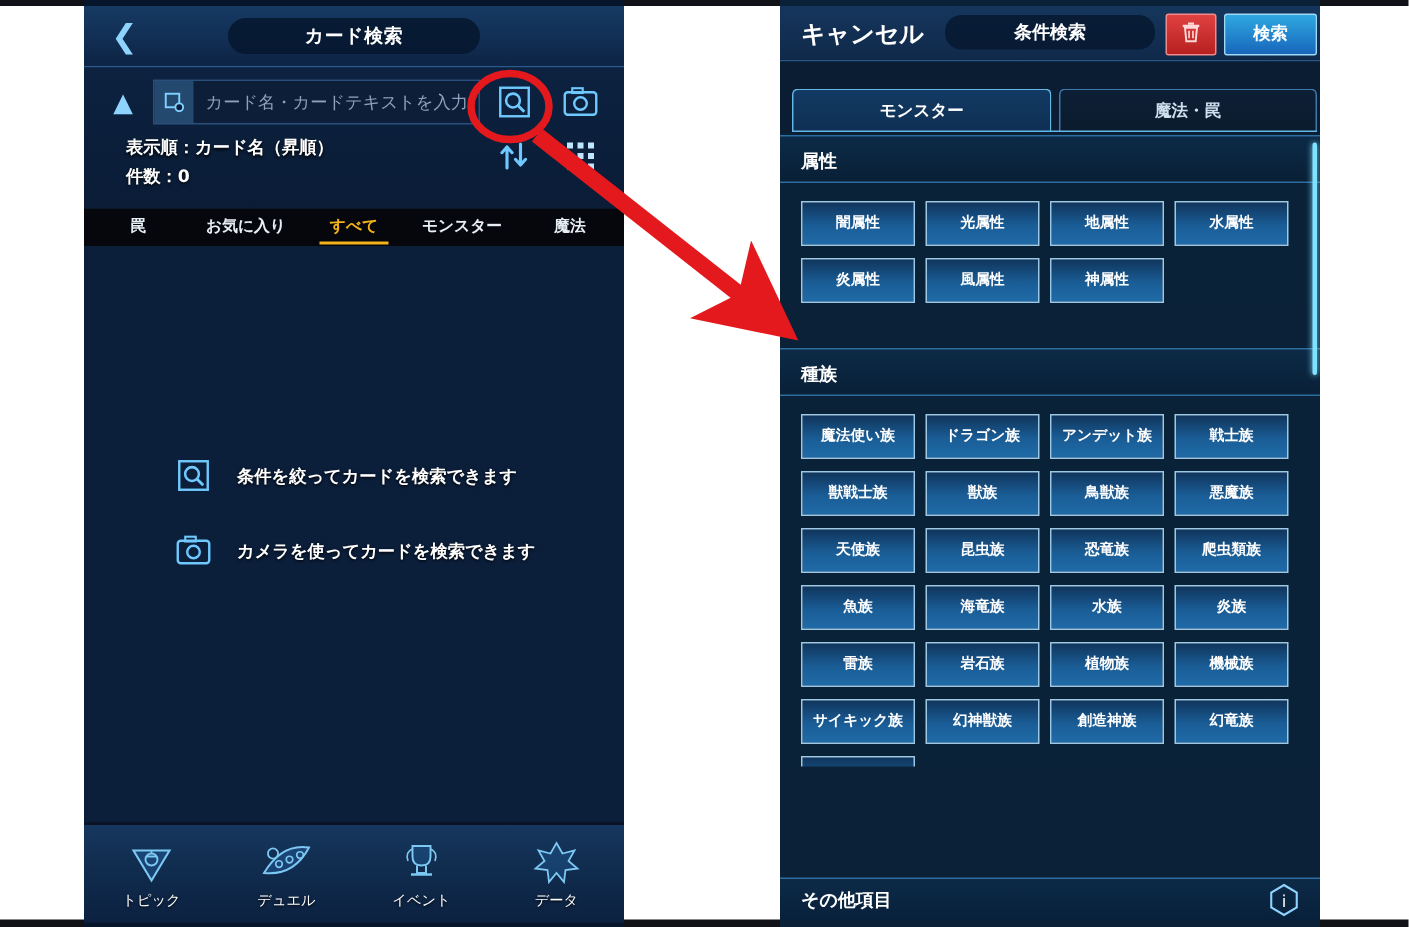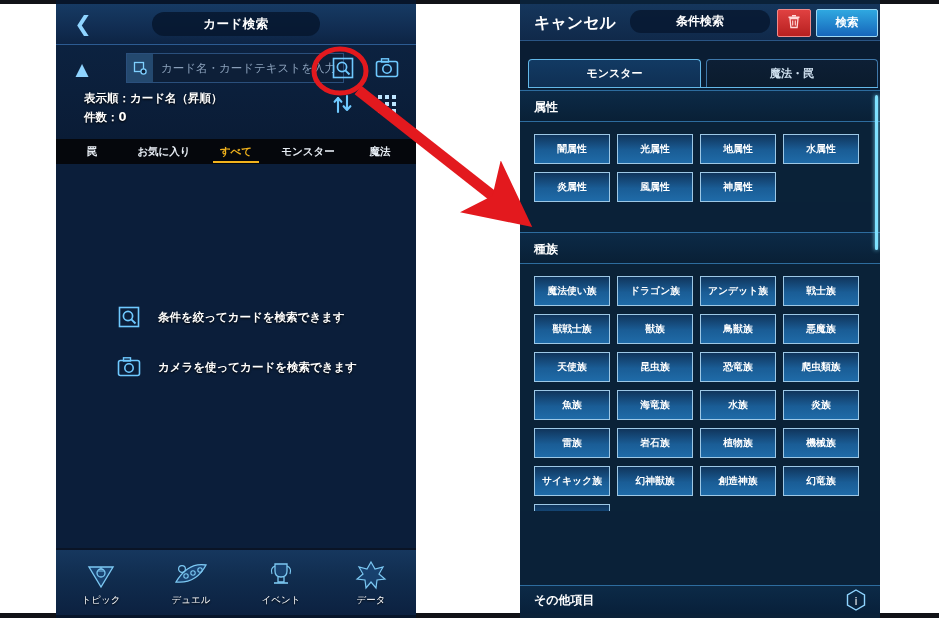--- a/index.html
+++ b/index.html
@@ -100,21 +100,20 @@
   .l-input {
     position: absolute;
     left: 46px; top: 8px;
     width: 218px; height: 30px;
     background: #0d1f38;
     border: 1px solid #31周;
     border: 1px solid #2a4f7c;
     box-sizing: border-box;
     display: flex;
     align-items: center;
-    margin-left: 24px;
   }
   .l-input-icon {
     width: 26px; height: 28px;
     background: #24496f;
     display: flex; align-items: center; justify-content: center;
     flex: 0 0 26px;
   }
   .l-input-icon svg { display:block; }
   .l-input-ph {
     color: #8da3bd;

